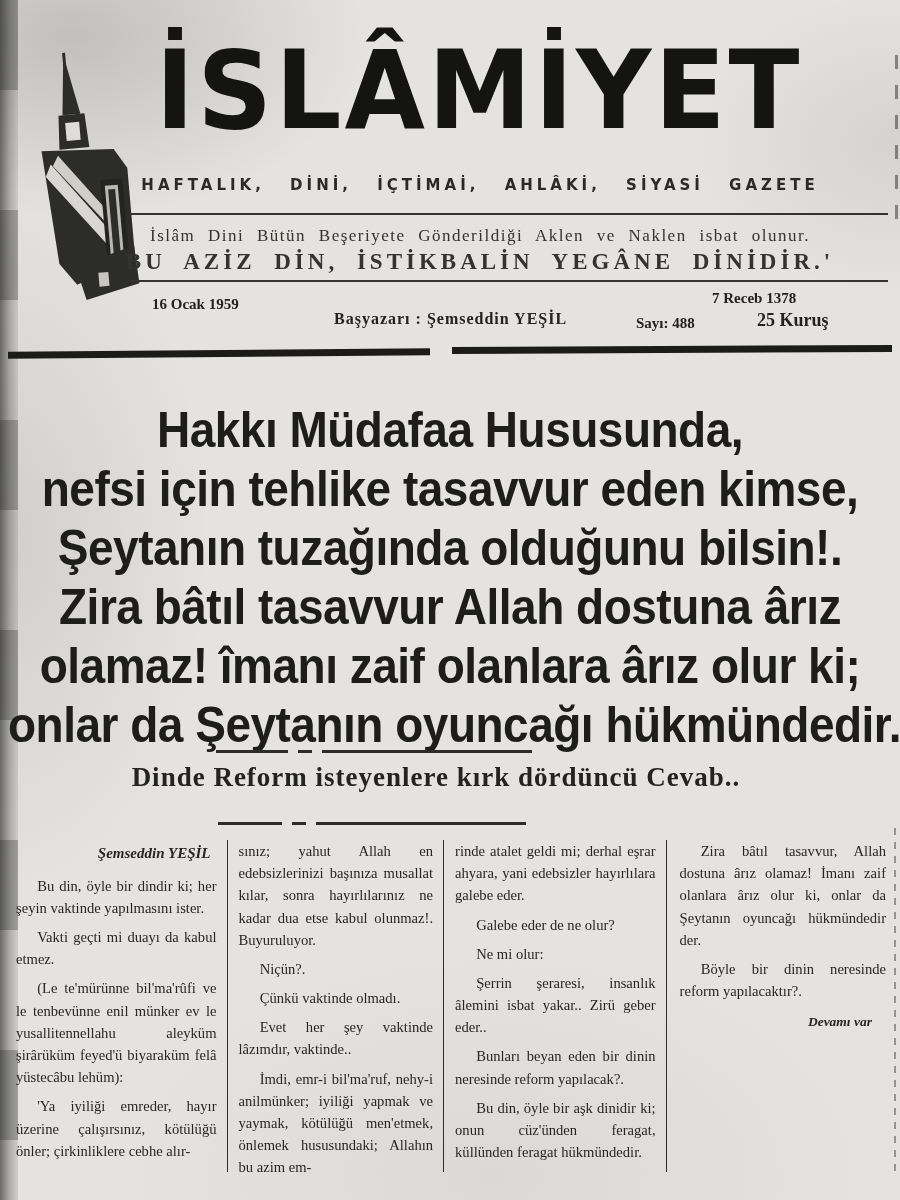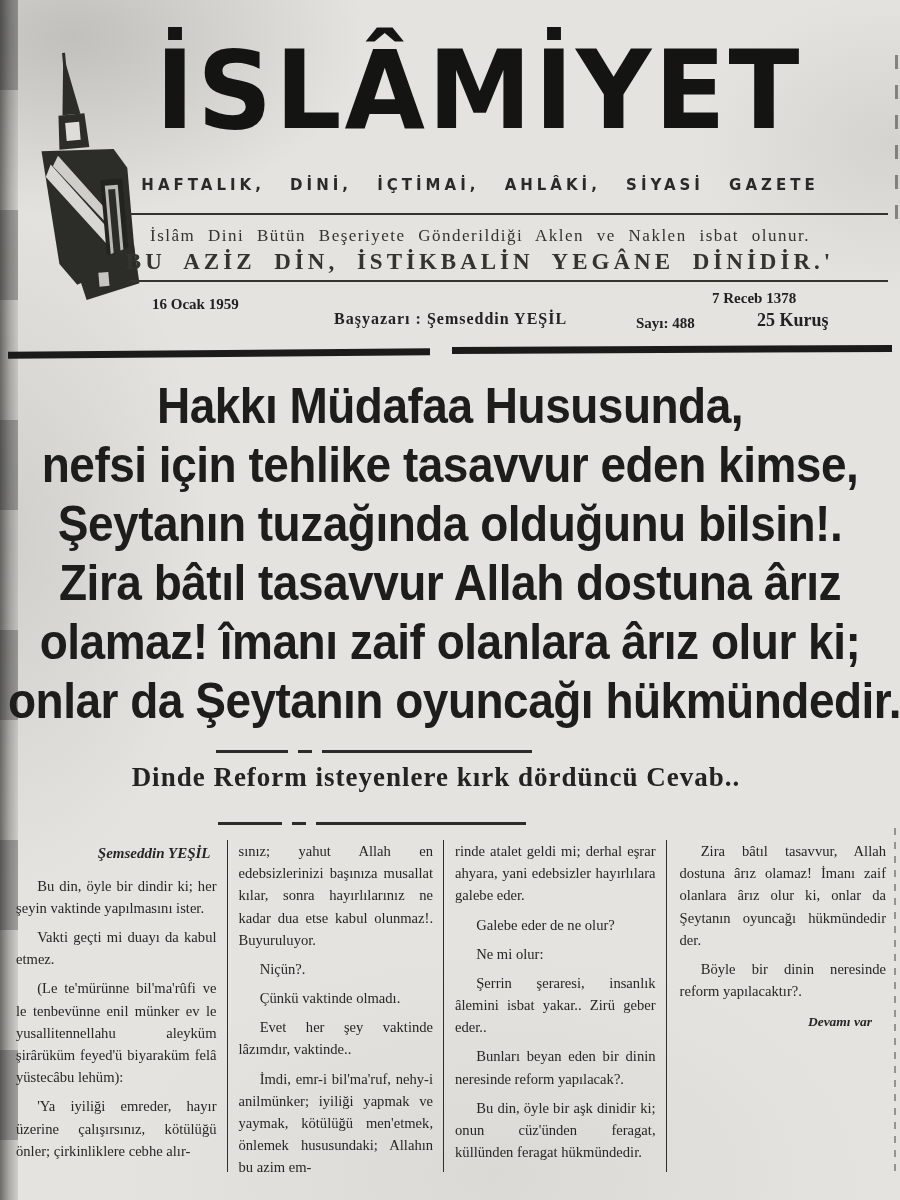--- a/index.html
+++ b/index.html
@@ -56,21 +56,21 @@
     font-size:23px;font-weight:bold;letter-spacing:4px;word-spacing:9px;color:#33332f;
   }
   .dateline{position:absolute;left:0;top:0;width:900px;height:340px;font-weight:bold;}
   .d-greg{position:absolute;left:152px;top:296px;font-size:15px;}
   .d-hijri{position:absolute;left:712px;top:290px;font-size:15px;}
   .d-editor{position:absolute;left:328px;top:310px;font-size:16px;letter-spacing:1px;margin-left:6px;}
   .d-issue{position:absolute;left:636px;top:315px;font-size:15px;}
   .d-price{position:absolute;left:757px;top:310px;font-size:18px;}
   .rule-thick{position:absolute;height:7px;background:#1b1b19;}
   
-  .headline{position:absolute;left:8px;top:376px;width:884px;text-align:center;
+  .headline{position:absolute;left:8px;top:400px;width:884px;text-align:center;
     font-family:"Liberation Sans", sans-serif;font-weight:bold;color:#1d1d1b;}
   .hl{font-size:46px;line-height:59px;letter-spacing:-0.5px;transform:scaleY(1.1);white-space:nowrap;}
   
   .ruleseg{position:absolute;height:2.5px;background:#2c2c2a;}
   .subhead{
     position:absolute;left:76px;top:762px;width:720px;text-align:center;
     font-size:27px;font-weight:bold;letter-spacing:1px;color:#232321;
   }
   
   .cols{

